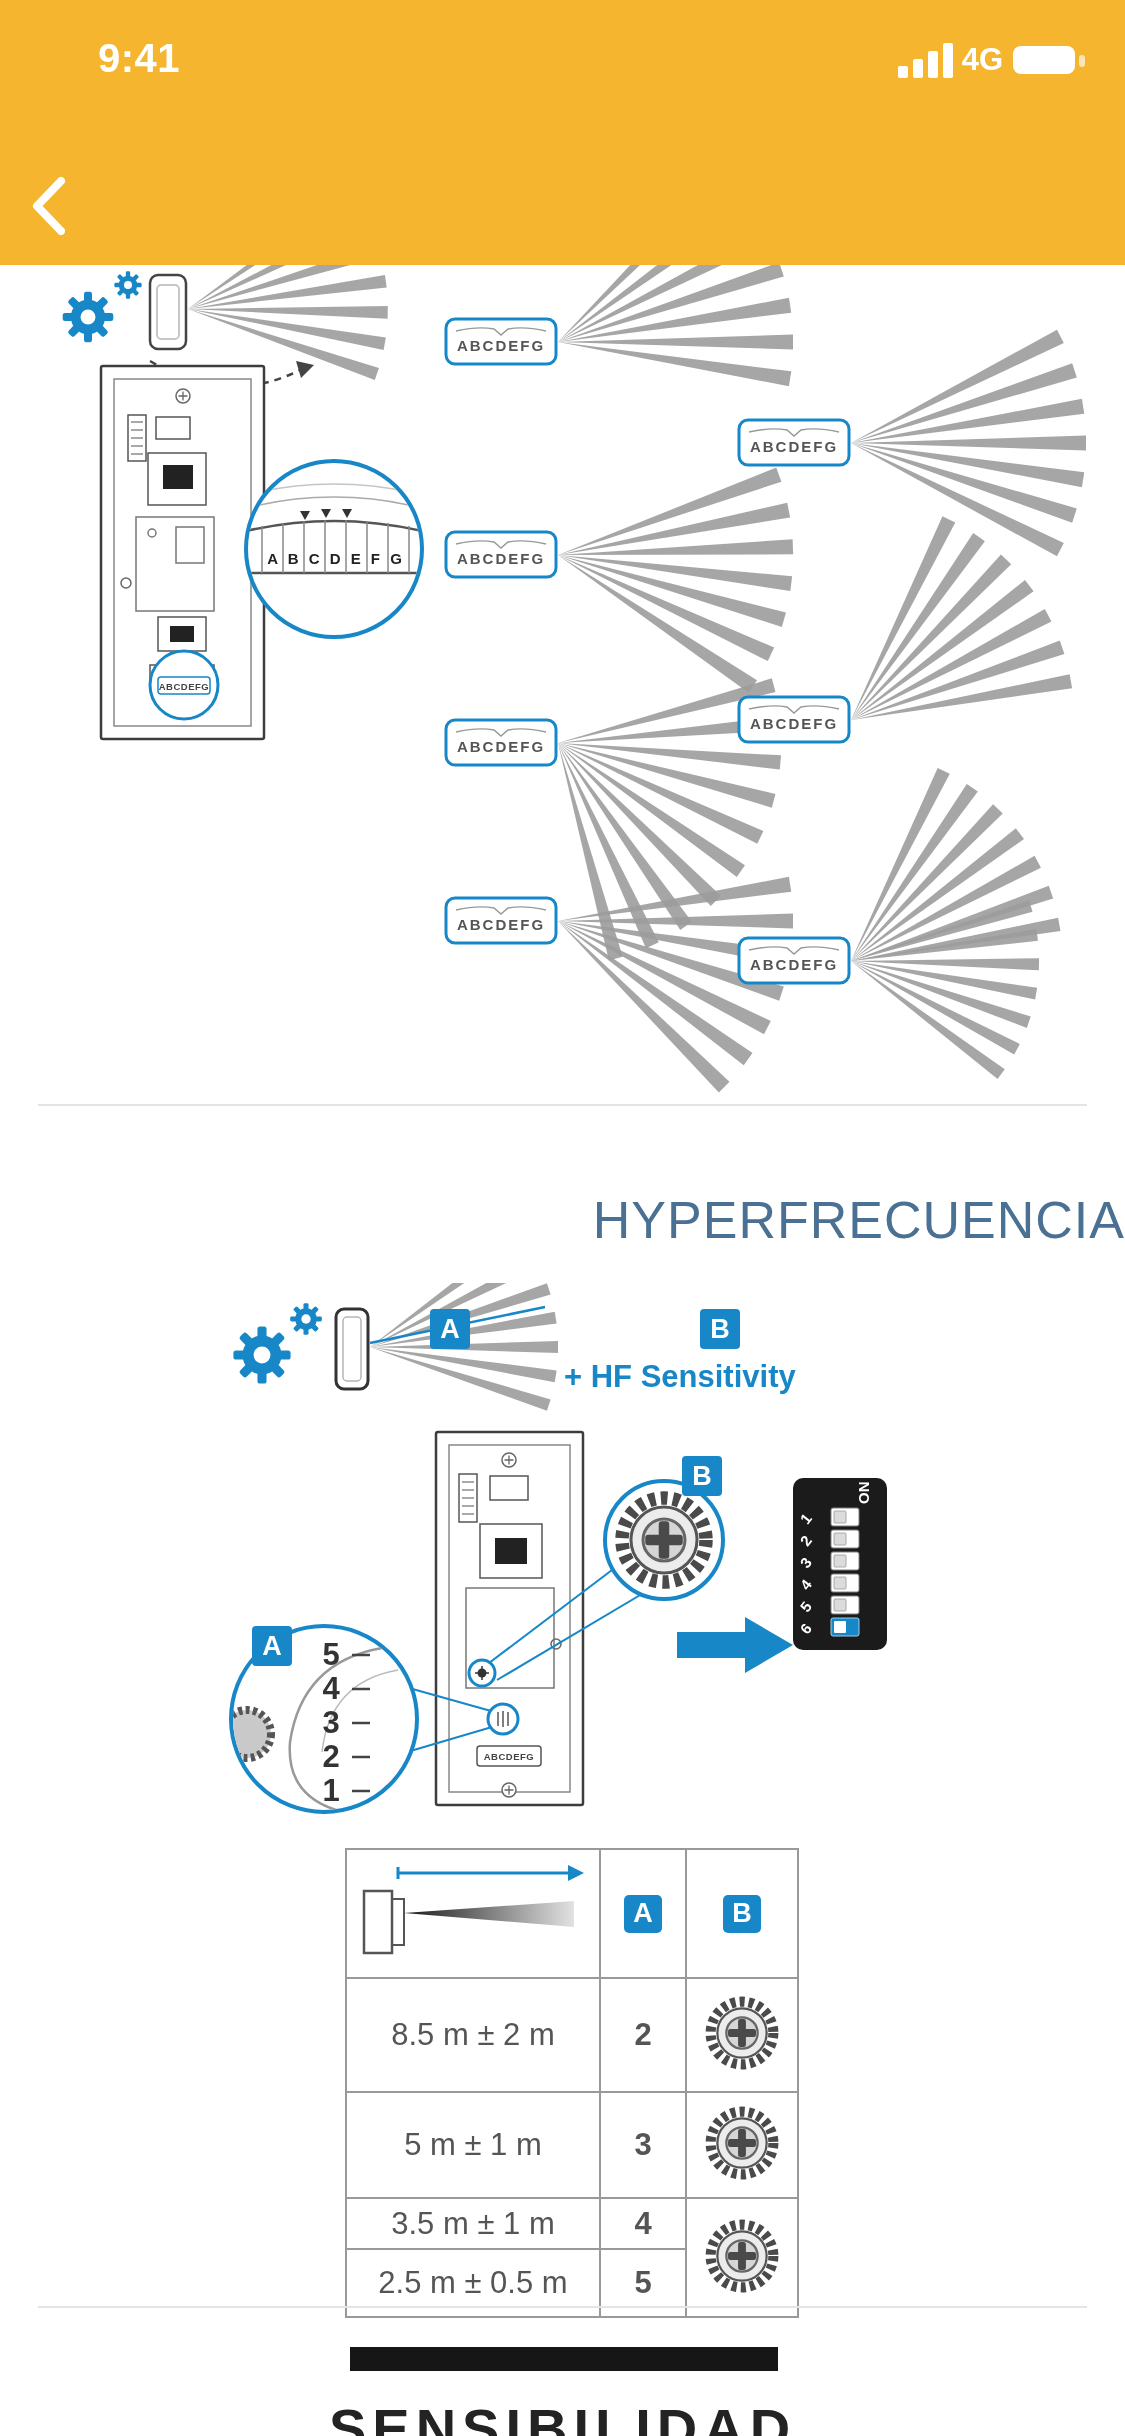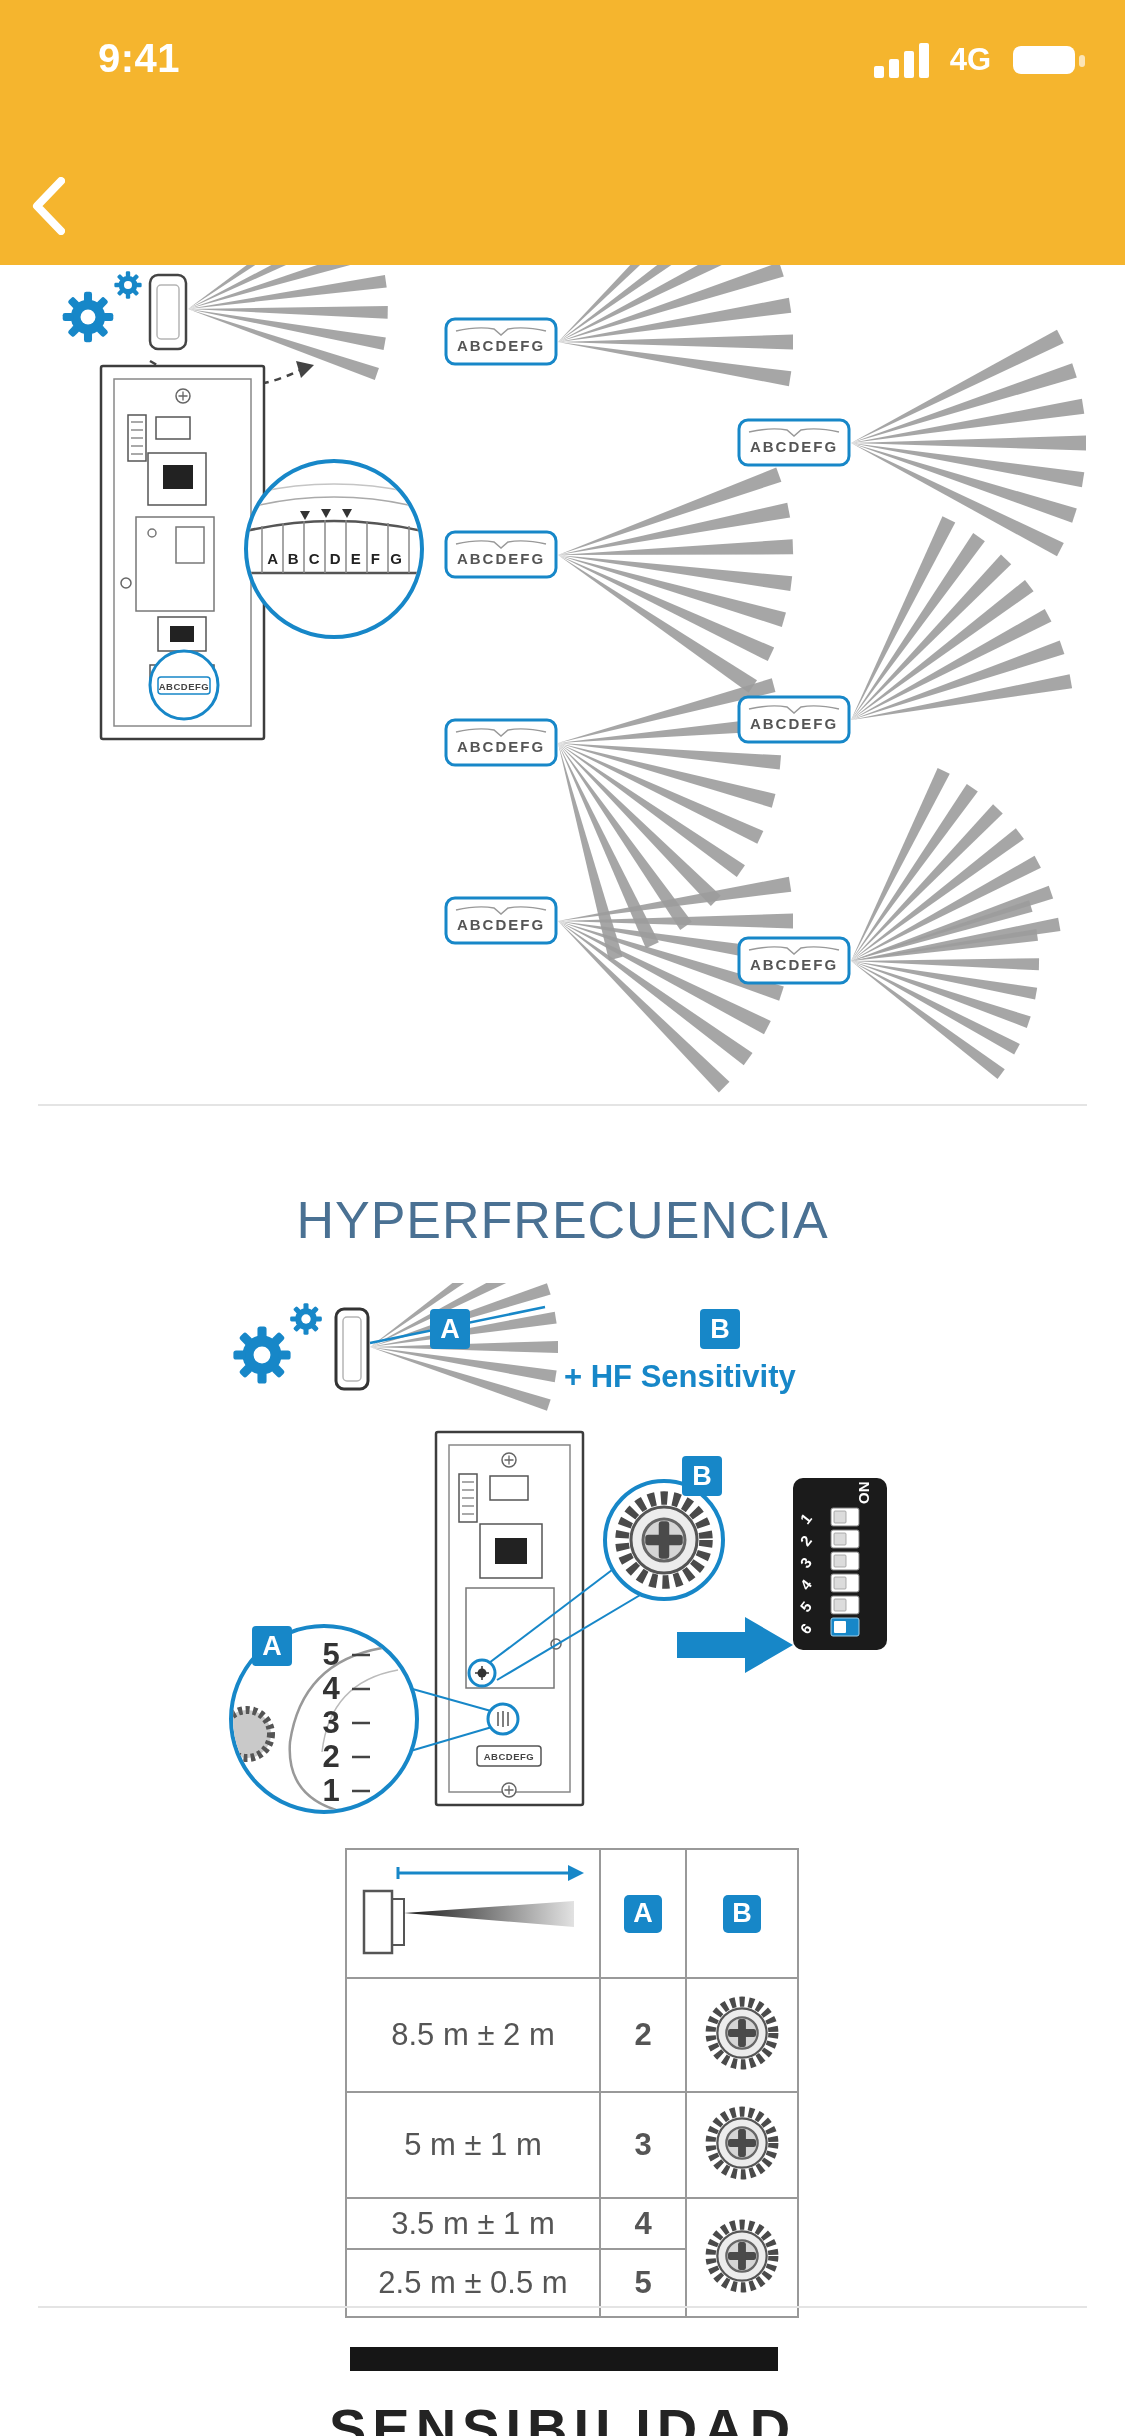--- a/index.html
+++ b/index.html
@@ -1,26 +1,26 @@
 <!DOCTYPE html>
 <html><head>
 <meta charset="utf-8">
 <style>
   *{margin:0;padding:0;box-sizing:border-box}
   html,body{width:1125px;height:2436px;overflow:hidden;background:#fff}
   body{font-family:"Liberation Sans",sans-serif;position:relative}
   .header{position:absolute;top:0;left:0;width:1125px;height:265px;background:#F5B52E}
   .time{position:absolute;left:98px;top:36px;font-size:40px;font-weight:bold;color:#fff;letter-spacing:.5px}
-  .statusIcons{position:absolute;right:36px;top:42px;display:flex;align-items:center;gap:20px}
+  .statusIcons{position:absolute;right:36px;top:42px;display:flex;align-items:center;gap:8px}
   .net{color:#fff;font-size:31px;font-weight:bold}
   .backBtn{position:absolute;left:16px;top:170px;width:64px;height:72px;display:flex;align-items:center;justify-content:center;background:none;border:none;cursor:pointer}
   .navTitle{position:absolute;left:95px;top:178px;width:1015px;font-size:44px;font-weight:bold;color:#fff;white-space:nowrap;overflow:hidden}
   .topDiagram{position:absolute;left:0;top:265px}
   .divider{position:absolute;left:38px;right:38px;height:2px;background:#e4e4e4}
-  .h2{position:absolute;left:0;width:1125px;top:1190px;text-align:center;font-size:52px;color:#4A7193;font-weight:400;letter-spacing:1px}
+  .h2{position:absolute;left:0;width:1125px;top:1190px;text-align:right;font-size:52px;color:#4A7193;font-weight:400;letter-spacing:1px}
   .hfRow{position:absolute;left:0;top:1283px}
   .hfDiagram{position:absolute;left:0;top:1412px}
   .rangeTable{position:absolute;left:345px;top:1848px;border-collapse:collapse}
   .rangeTable td{border:2px solid #999;text-align:center;vertical-align:middle;color:#555;padding:0}
   .range{font-size:31px}
   .val{font-size:31px;font-weight:bold;color:#444}
   .tag{width:38px;height:38px;border-radius:5px;background:#1787C8;color:#fff;font-size:27px;font-weight:bold;display:flex;align-items:center;justify-content:center;margin:0 auto}
   .blackbar{position:absolute;left:350px;top:2347px;width:428px;height:24px;background:#161616}
   .sensTitle{position:absolute;left:0;width:1125px;top:2396px;text-align:center;font-size:56px;color:#232323;letter-spacing:6px;font-weight:600}
   svg text{font-family:"Liberation Sans",sans-serif}

